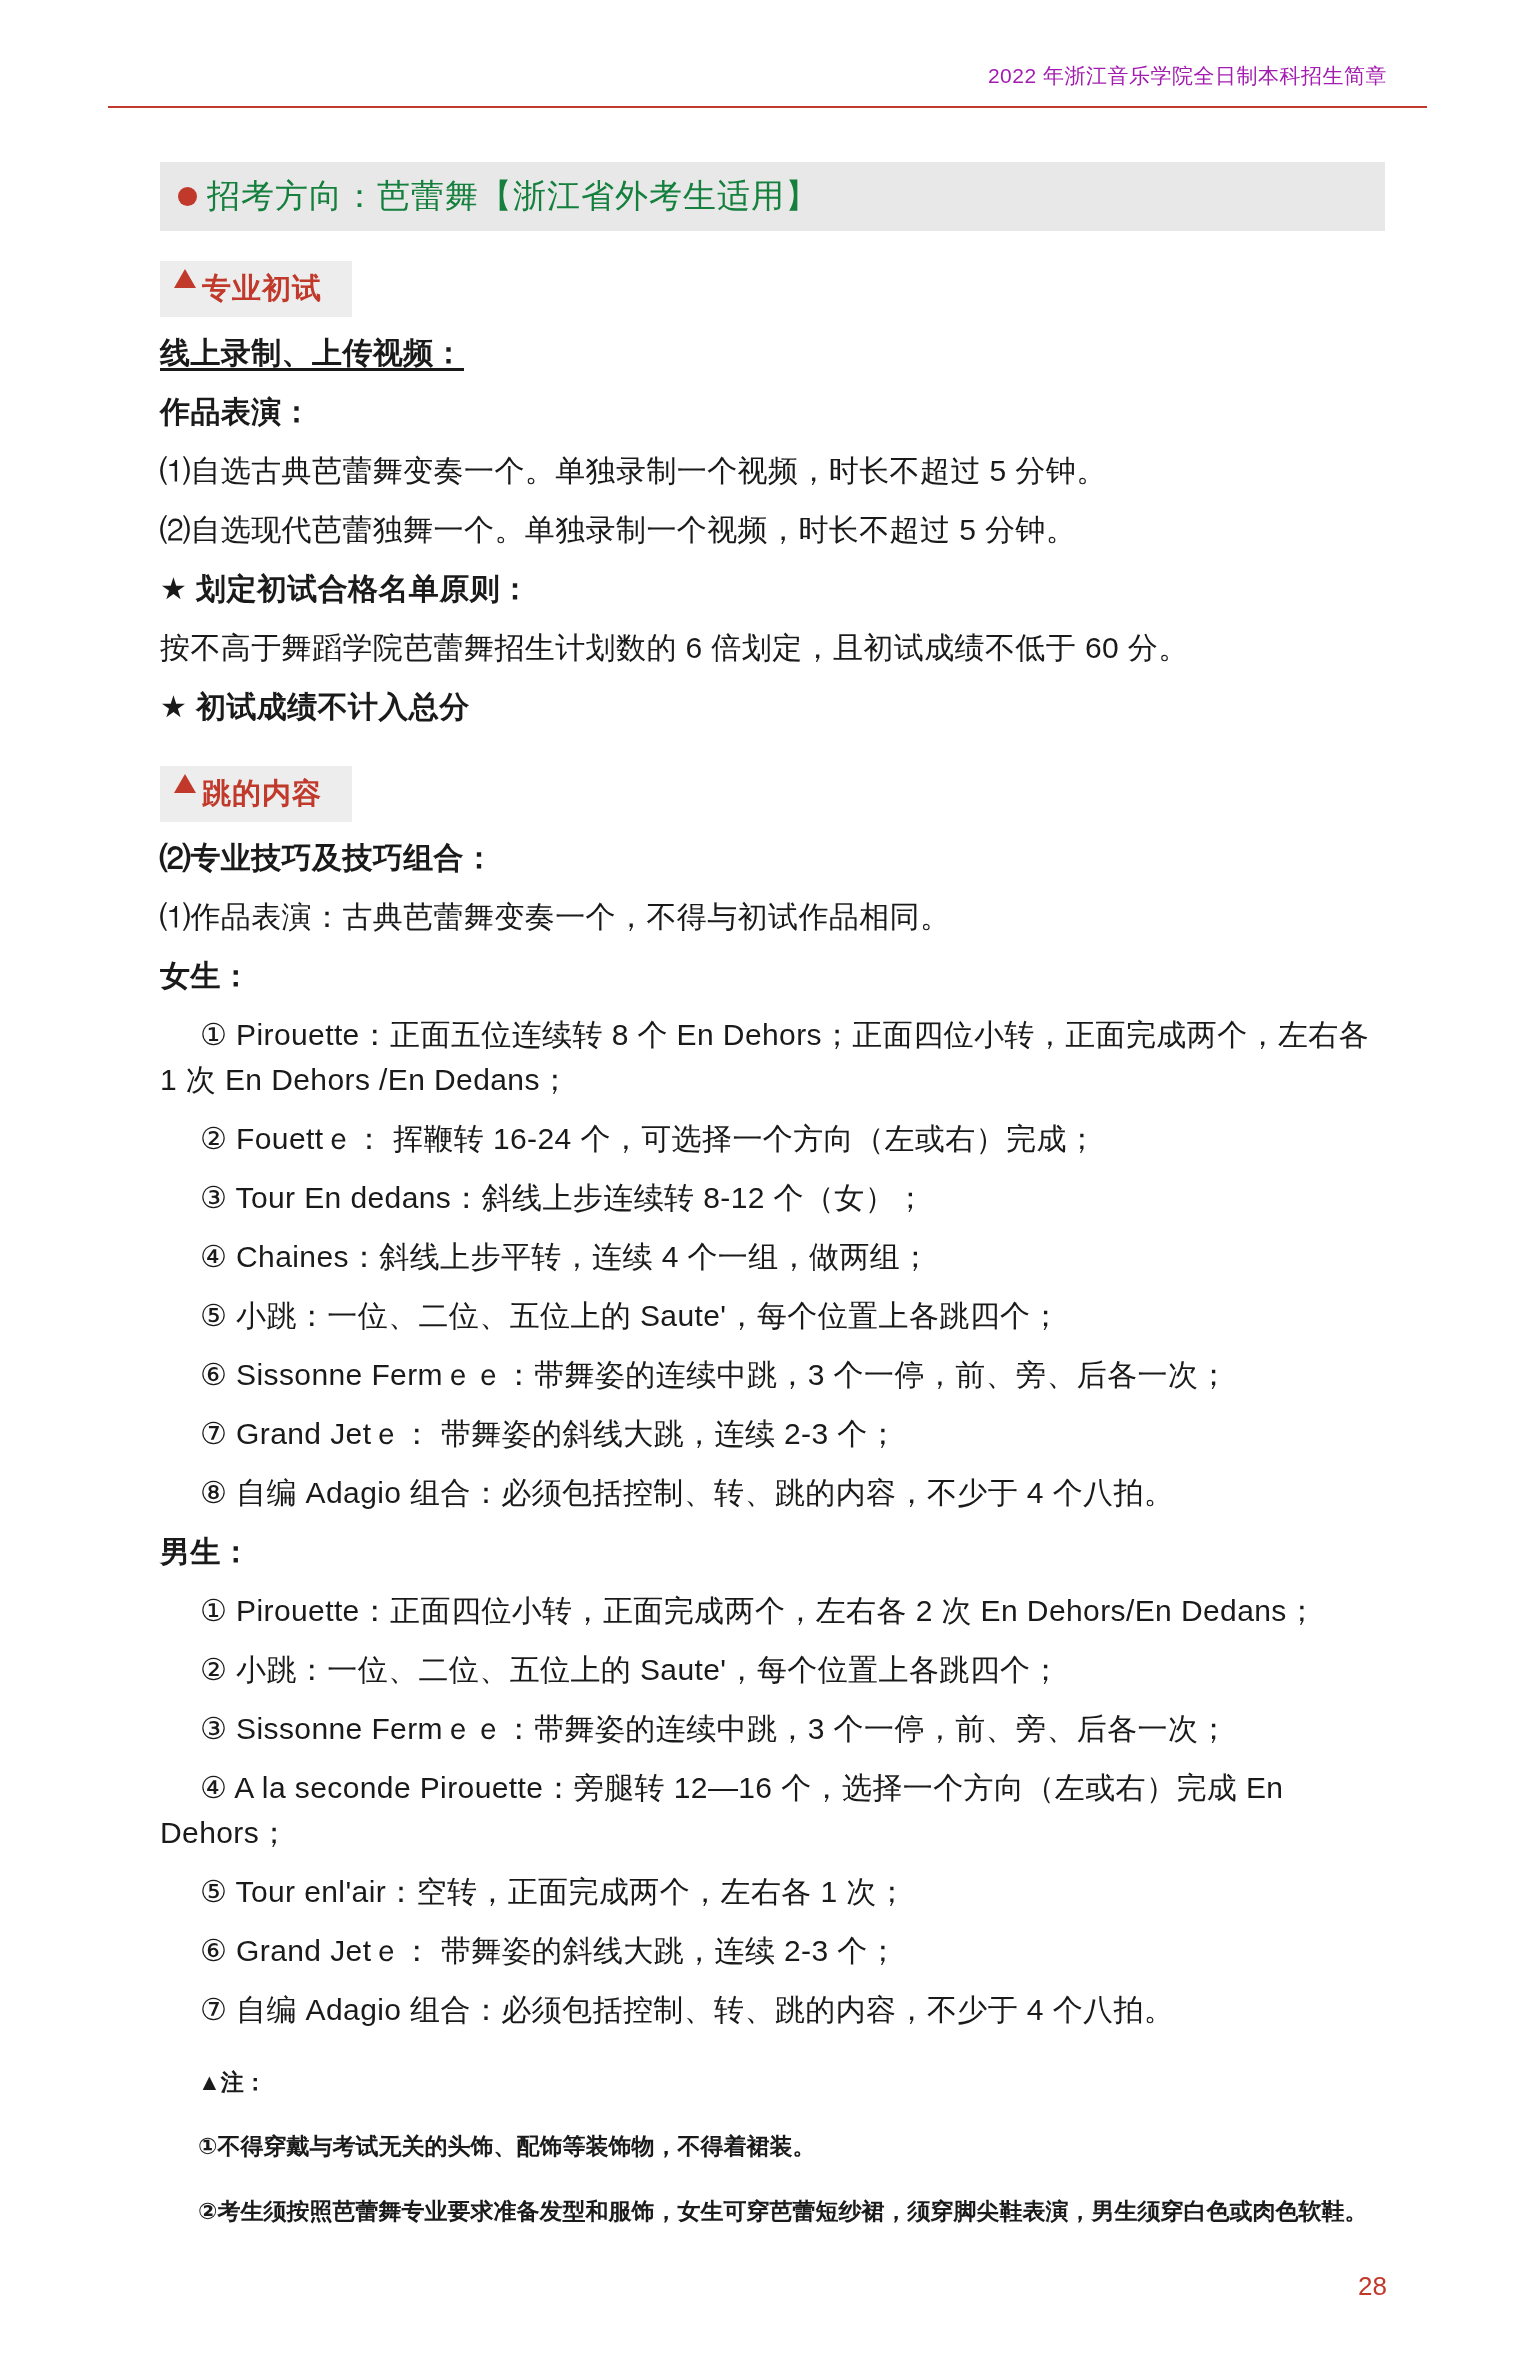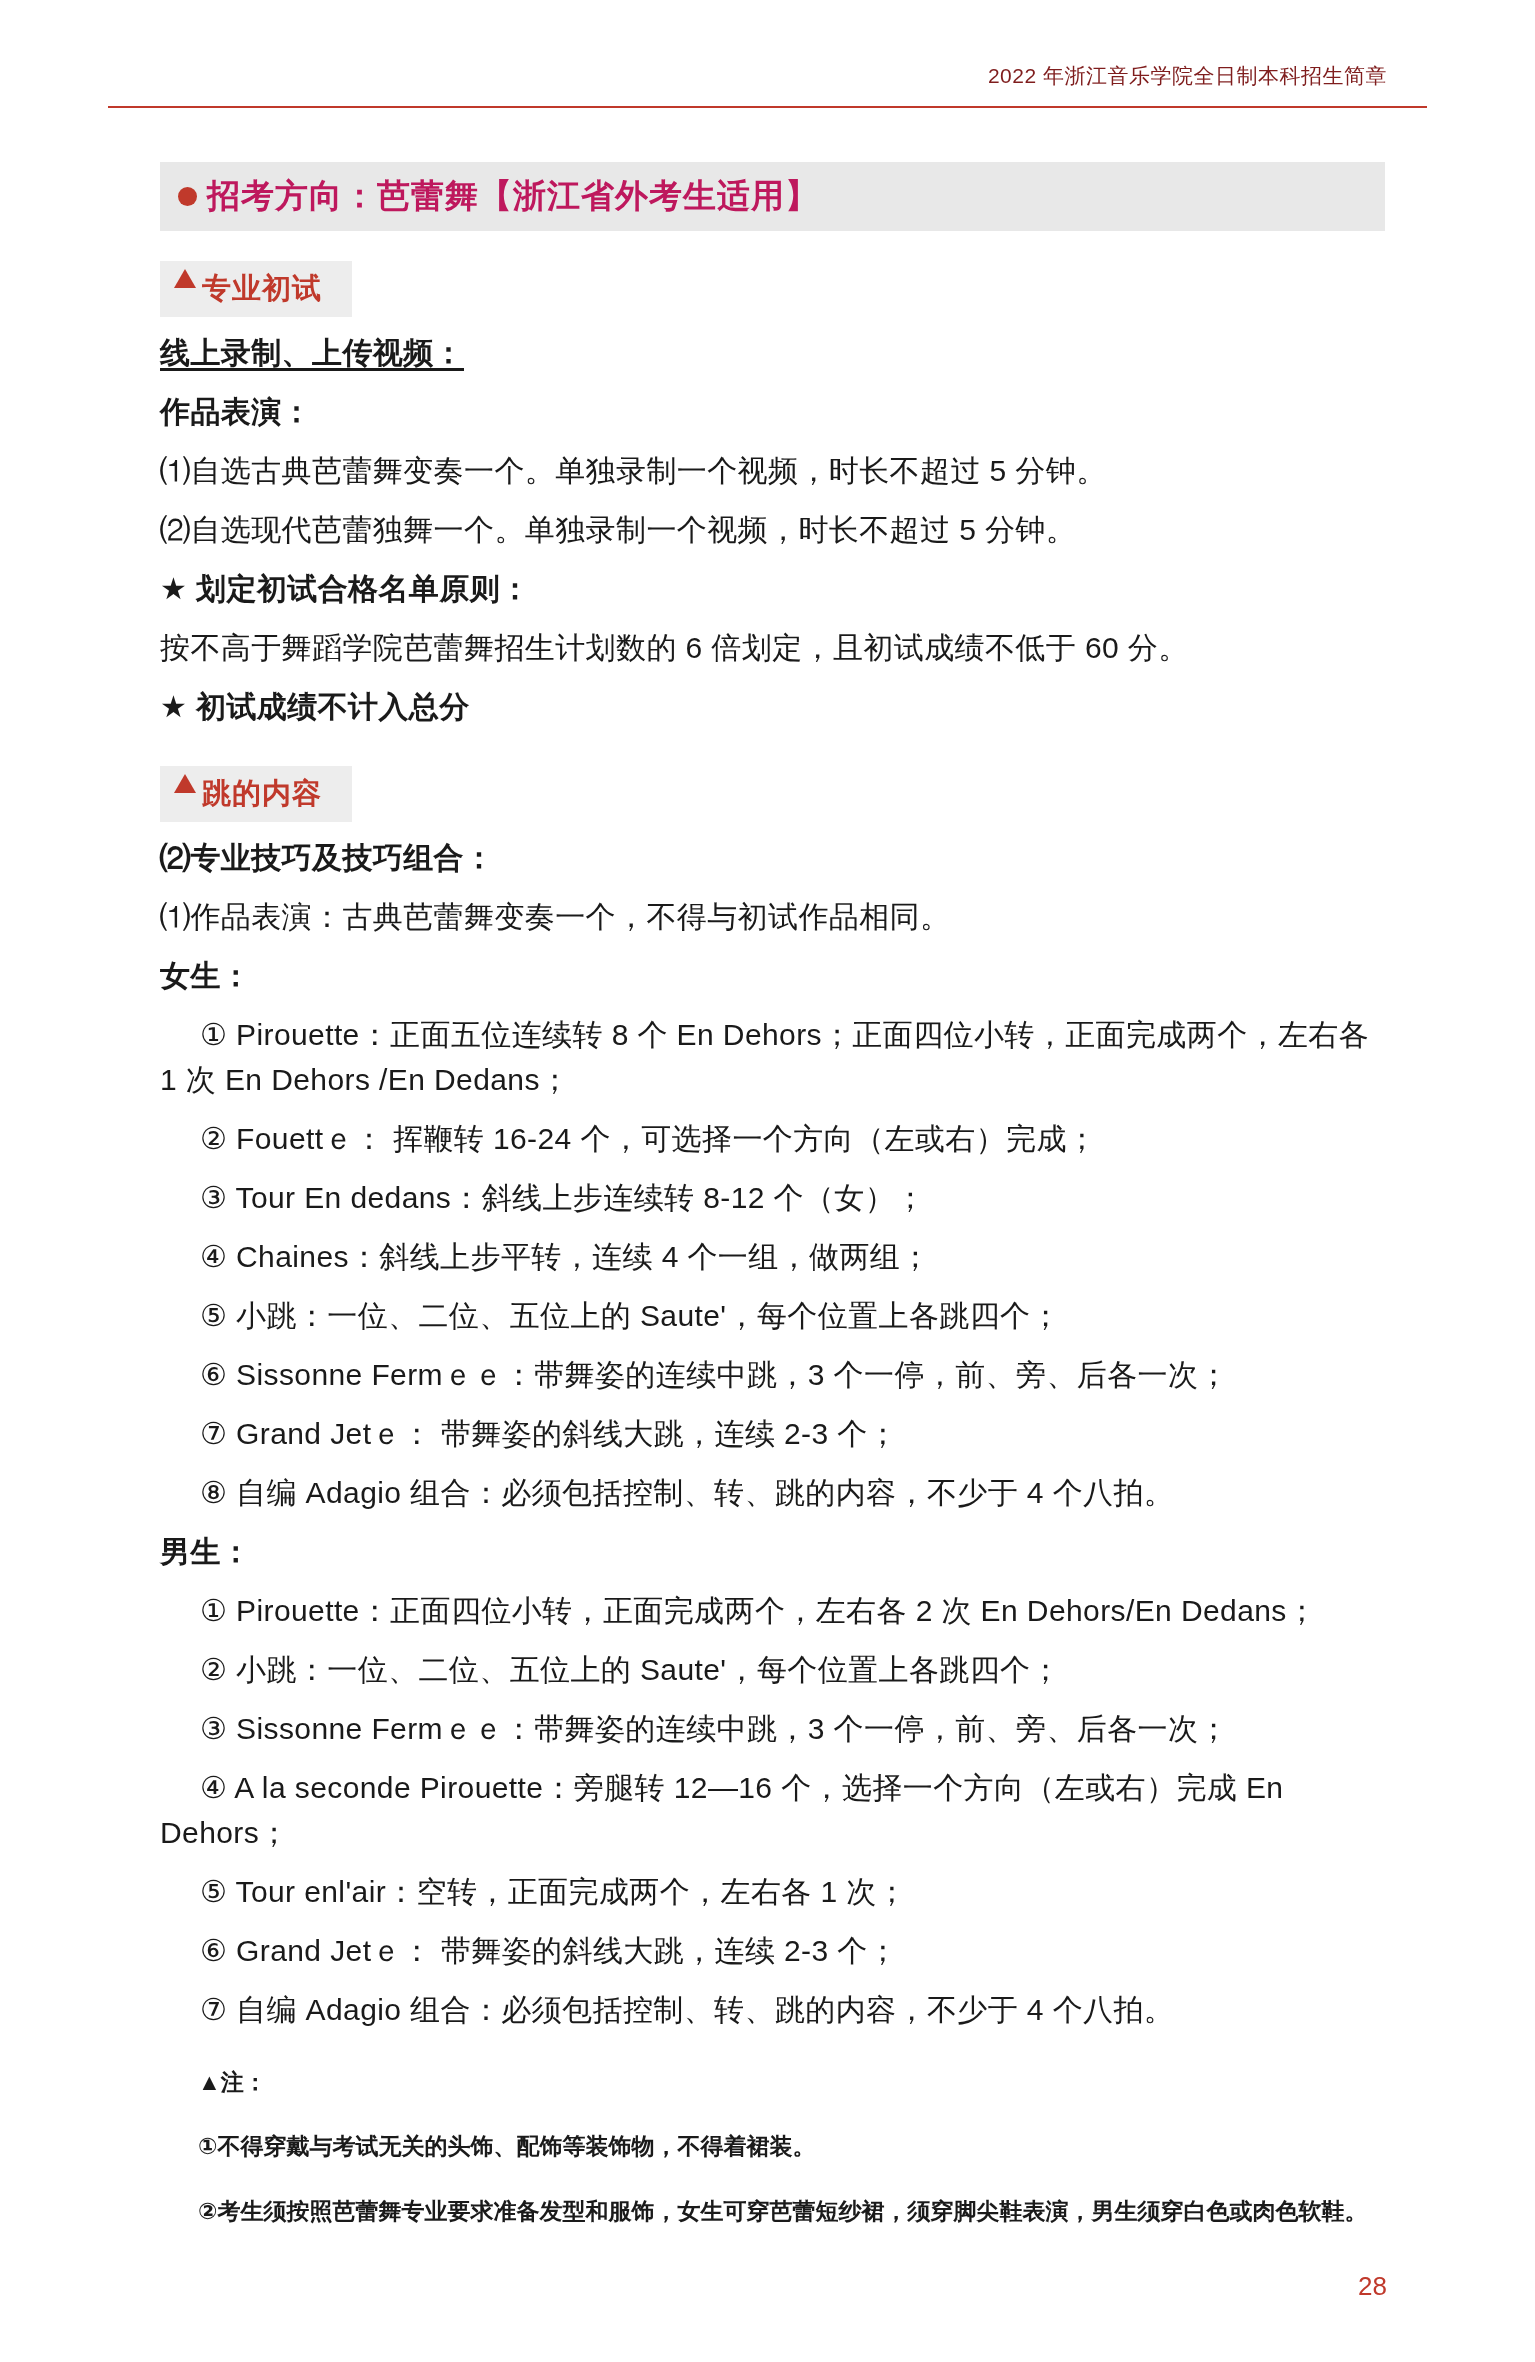--- a/index.html
+++ b/index.html
@@ -20,21 +20,21 @@
     box-sizing: border-box;
     padding: 0;
     position: relative;
   }
   
   .header {
     padding: 62px 148px 0 0;
     text-align: right;
   }
   .header-title {
-    color: #7f1d1d;
+    color: #a21caf;
     font-size: 21px;
     letter-spacing: 0.5px;
     display: inline-block;
   }
   .header-rule {
     margin: 16px 108px 0 108px;
     border-bottom: 2px solid #c0392b;
   }
   
   .content {
@@ -54,23 +54,23 @@
   }
   .bullet-dot {
     width: 19px;
     height: 19px;
     border-radius: 50%;
     background: #c0392b;
     display: inline-block;
     flex: 0 0 auto;
   }
   .banner-text {
-    color: #be185d;
+    color: #15803d;
     font-size: 33px;
-    font-weight: bold;
+    font-weight: normal;
     letter-spacing: 1px;
   }
   .subbanner {
     background: #ededed;
     display: inline-block;
     padding: 8px 30px 8px 14px;
     margin: 30px 0 6px 0;
   }
   .subbanner-inner {
     display: flex;

